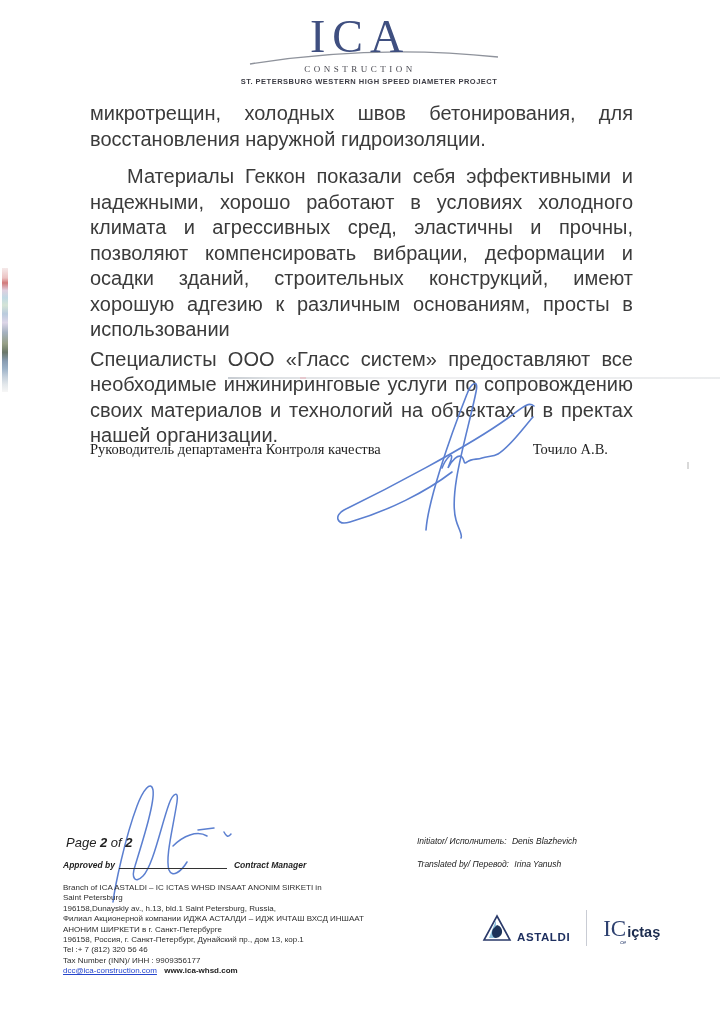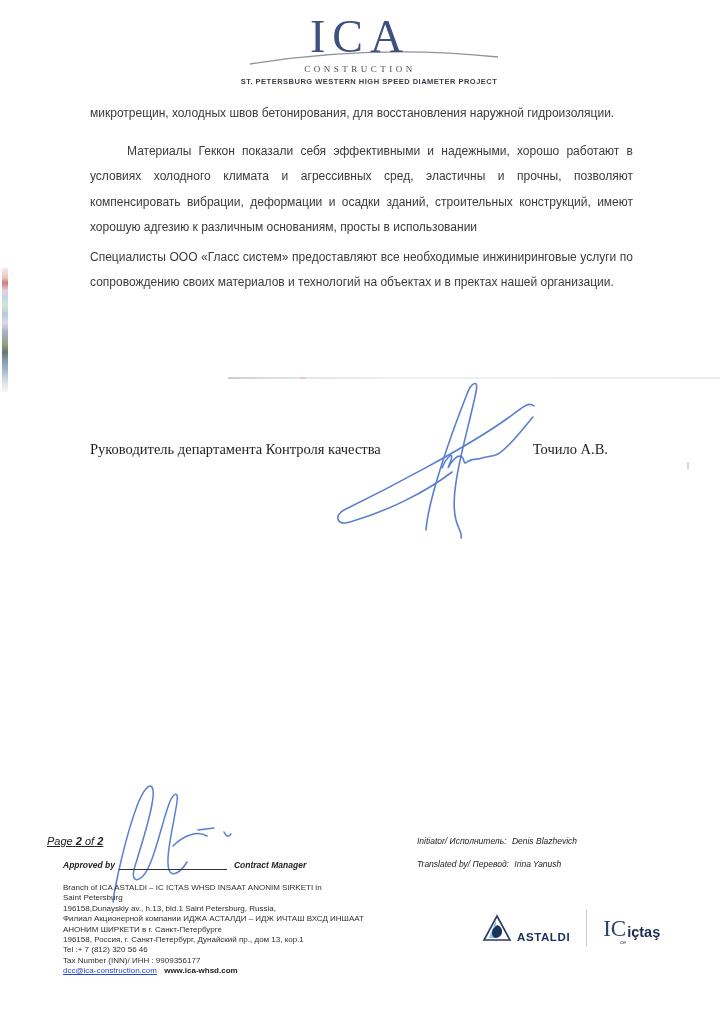--- a/index.html
+++ b/index.html
@@ -22,21 +22,21 @@
     font-family:"Liberation Serif", serif; font-size:9px; color:#4a4a52;
     letter-spacing:3.5px; margin-top:4px;
   }
   .logo-tagline {
     font-size:7.5px; font-weight:bold; color:#3c3c44; letter-spacing:0.5px; margin-top:3px;margin-left:18px;
   }
 
   
   .content { position:absolute; left:90px; top:101px; width:543px; }
   .content p {
-    font-size:12px; line-height:25.5px; color:#3b3b3b;
+    font-size:20px; line-height:25.5px; color:#3b3b3b;
     text-align:justify;
   }
   .p2 { margin-top:12px; text-indent:37px; }
   .p3 { margin-top:4px; }
 
   
   .edge-strip {
     position:absolute; left:2px; top:268px; width:6px; height:124px;
     background:linear-gradient(to bottom,
       #f4e7e7 0%, #e9bcbc 8%, #cc6a6a 12%, #dccbdc 18%, #bad5e1 24%,
@@ -56,26 +56,26 @@
   .signoff {
     position:absolute; left:90px; top:441px; width:543px;
     display:flex; justify-content:space-between; align-items:baseline;
     font-family:"Liberation Serif", serif; font-size:14.5px; color:#1f1f1f;gap:18px;
   }
   .signoff .name { padding-right:25px; }
   .main-signature { position:absolute; left:330px; top:372px; }
 
   
   .page-label {
-    position:absolute; left:47px; top:835px;
-    font-style:italic; font-size:11px; color:#222;text-decoration:underline;
+    position:absolute; left:66px; top:835px;
+    font-style:italic; font-size:13px; color:#222;
   }
   .page-label b { font-weight:bold; }
   .approved-row {
-    position:absolute; left:63px; top:860px; display:flex; align-items:flex-end;
+    position:absolute; left:63px; top:860px; display:flex; 
     font-style:italic; font-weight:bold; font-size:8.5px; color:#222;
   }
   .sig-line { display:inline-block; width:108px; border-bottom:1px solid #333; height:9px; margin-left:4px; }
   .approved-role { margin-left:7px; }
   .approval-signature { position:absolute; left:85px; top:778px; }
 
   .initiator-block { position:absolute; left:417px; top:836px; font-style:italic; font-size:8.5px; color:#222; }
   .initiator-block .frow { margin-bottom:13px; }
   .initiator-block .fname { margin-left:3px; }
 

